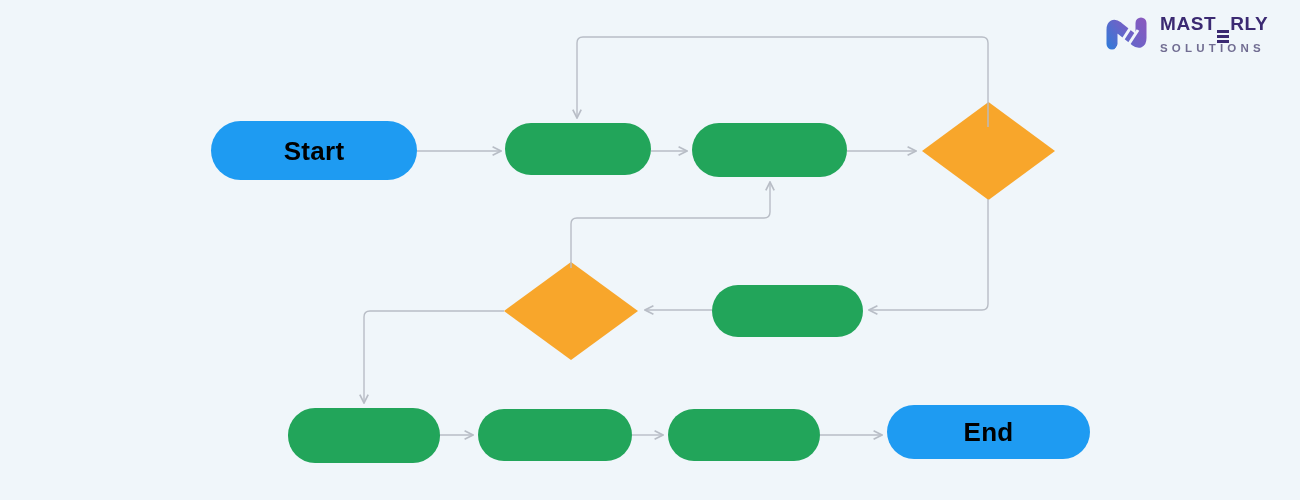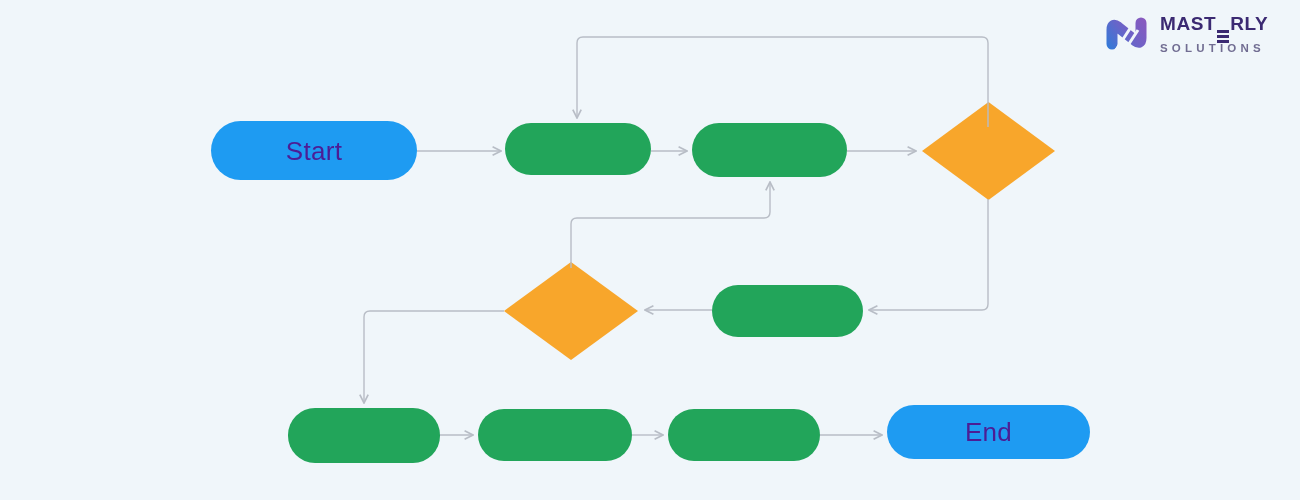--- a/index.html
+++ b/index.html
@@ -9,21 +9,21 @@
   *{box-sizing:border-box}
   html,body{margin:0;padding:0}
   body{font-family:"Liberation Sans",sans-serif}
   .banner{position:relative;width:1300px;height:500px;background:var(--bg);overflow:hidden}
   .nodes-layer{position:absolute;inset:0}
   .edges-layer{position:absolute;inset:0;pointer-events:none}
   .node{position:absolute}
   .node.process{background:var(--process);border-radius:27px}
   .node.terminal{background:var(--terminal);border-radius:30px;display:flex;align-items:center;justify-content:center}
   .node.decision{background:var(--decision);clip-path:polygon(50% 0,100% 50%,50% 100%,0 50%)}
-  .node-label{color:#4c1d95;font-size:26px;font-weight:400;letter-spacing:.3px;line-height:1}
+  .node-label{color:#000000;font-size:26px;font-weight:700;letter-spacing:.3px;line-height:1}
   .edge{fill:none;stroke:var(--connector);stroke-width:1.4px}
   .edge-arrow{fill:none;stroke:var(--connector);stroke-width:1.2px}
   .logo{position:absolute;top:14px;left:1103px;display:flex;align-items:center;gap:10px}
   .logo-icon{display:block}
   .logo-text{display:flex;flex-direction:column}
   .wordmark{font-size:19px;font-weight:800;color:var(--brand-dark);letter-spacing:.6px;line-height:1;white-space:nowrap}
   .styl-e{display:inline-block;width:12px;height:13px;font-size:0;line-height:0;margin:0 1px;vertical-align:baseline;
     background:linear-gradient(var(--brand-dark) 0 24%,transparent 24% 38%,var(--brand-dark) 38% 62%,transparent 62% 76%,var(--brand-dark) 76% 100%)}
   .subtitle{font-size:11.5px;font-weight:600;color:var(--brand-muted);letter-spacing:4.2px;line-height:1;white-space:nowrap}
 </style>

